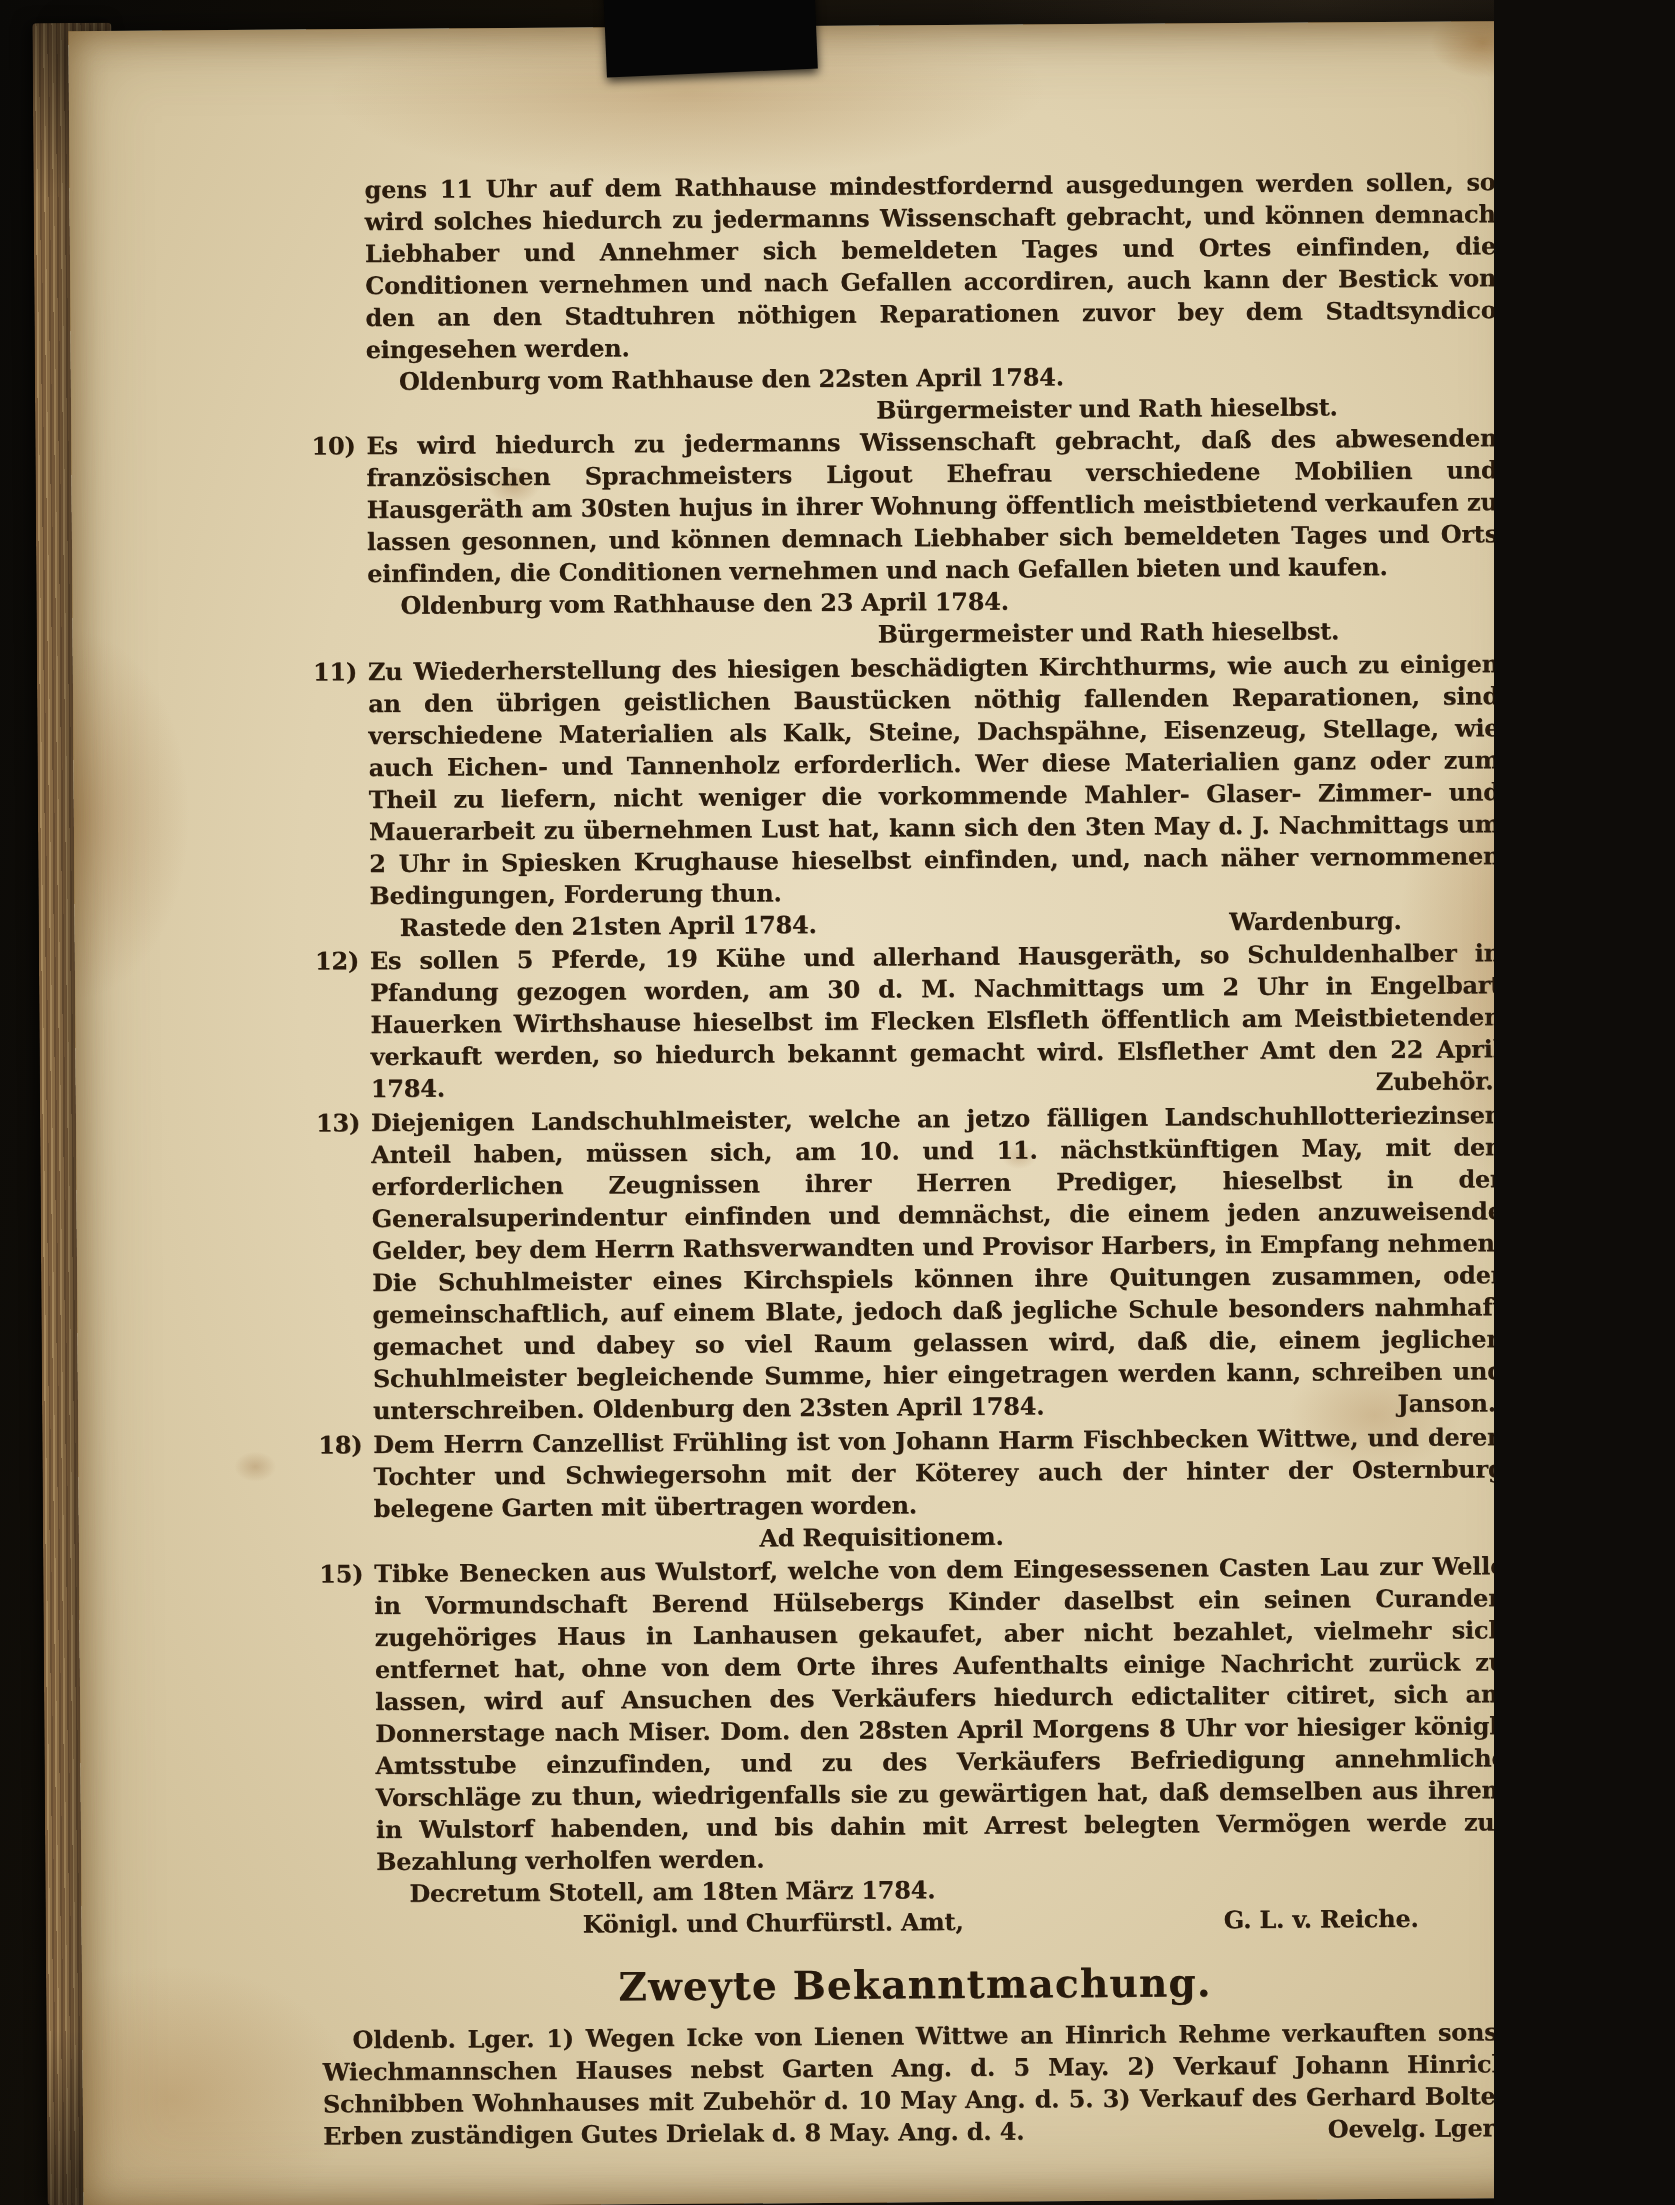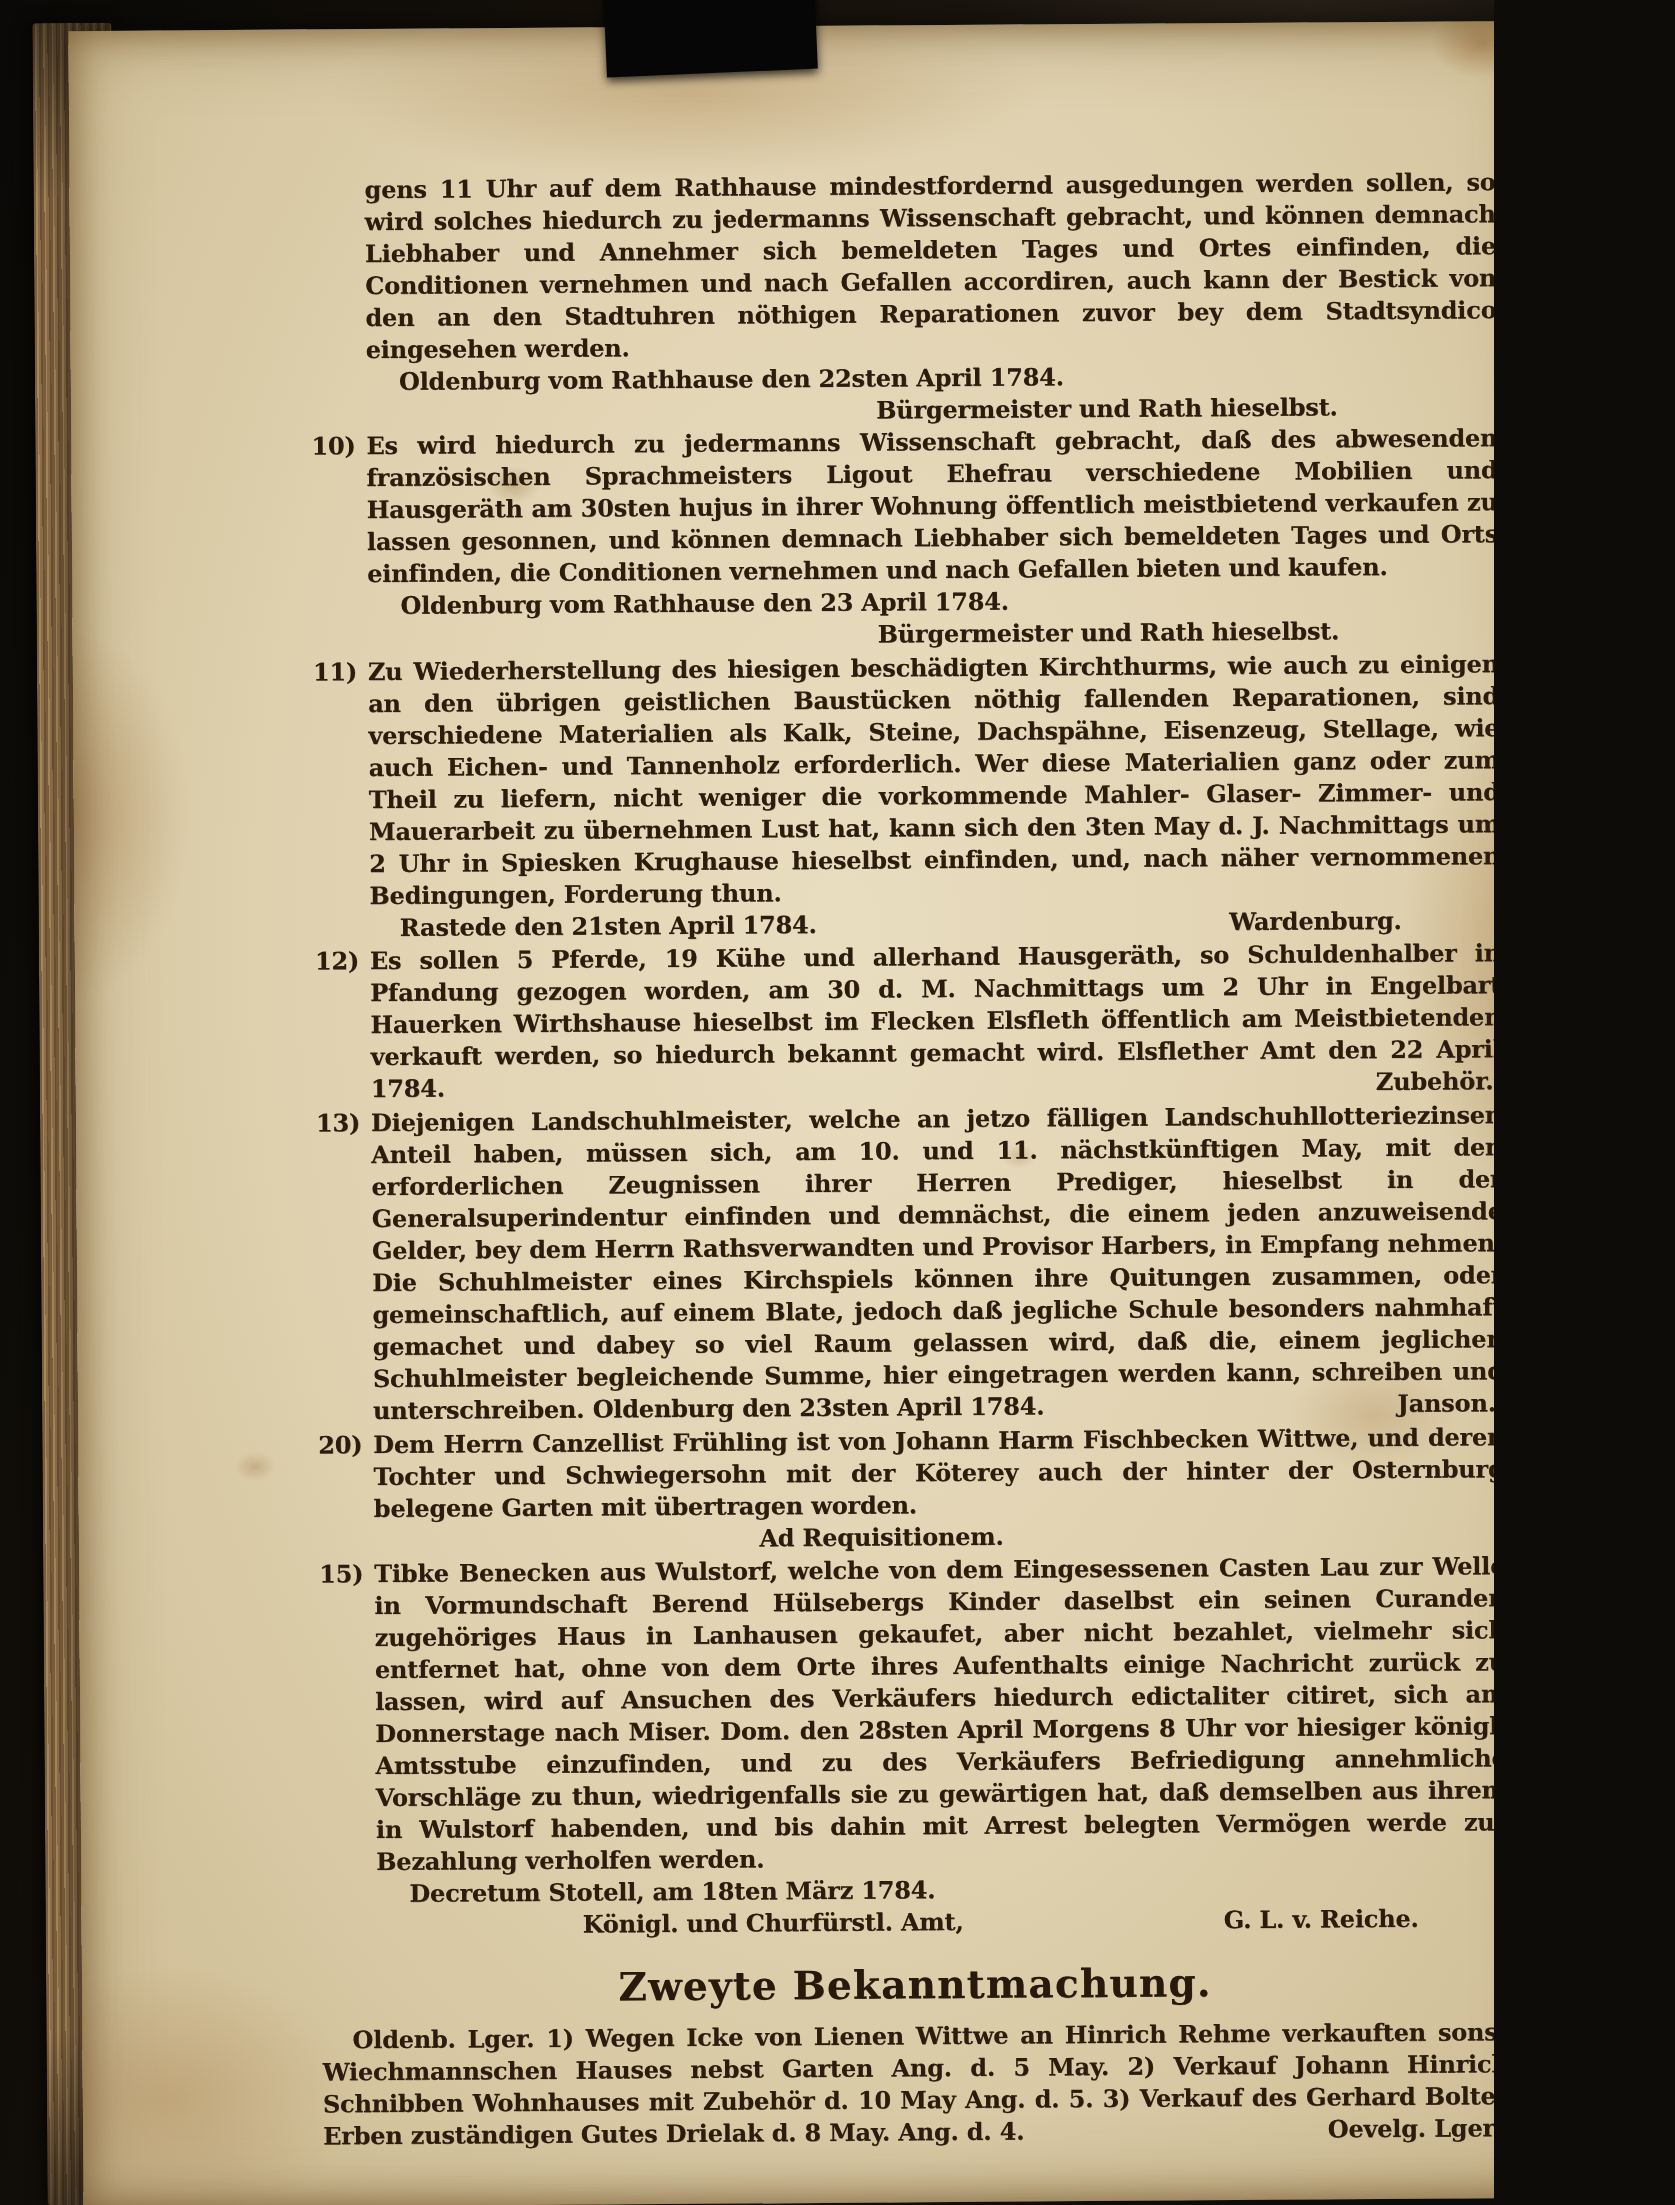--- a/index.html
+++ b/index.html
@@ -147,21 +147,21 @@
       </div>
 
       <div class="entry">
         <span class="num">13)</span>
         <div class="entry-body">
           <p class="text"><span>Diejenigen Landschuhlmeister, welche an jetzo fälligen Landschuhllotteriezinsen Anteil haben, müssen sich, am 10. und 11. nächstkünftigen May, mit den erforderlichen Zeugnissen ihrer Herren Prediger, hieselbst in der Generalsuperindentur einfinden und demnächst, die einem jeden anzuweisende Gelder, bey dem Herrn Rathsverwandten und Provisor Harbers, in Empfang nehmen.  Die Schuhlmeister eines Kirchspiels können ihre Quitungen zusammen, oder gemeinschaftlich, auf einem Blate, jedoch daß jegliche Schule besonders nahmhaft gemachet und dabey so viel Raum gelassen wird, daß die, einem jeglichen Schuhlmeister begleichende Summe, hier eingetragen werden kann, schreiben und unterschreiben.  Oldenburg den 23sten April 1784.</span><span class="inline-sig">Janson.</span></p>
         </div>
       </div>
 
       <div class="entry">
-        <span class="num">20)</span>
+        <span class="num">18)</span>
         <div class="entry-body">
           <p class="text">Dem Herrn Canzellist Frühling ist von Johann Harm Fischbecken Wittwe, und deren Tochter und Schwiegersohn mit der Köterey auch der hinter der Osternburg belegene Garten mit übertragen worden.</p>
           <p class="subhead-center">Ad Requisitionem.</p>
         </div>
       </div>
 
       <div class="entry">
         <span class="num">15)</span>
         <div class="entry-body">
           <p class="text">Tibke Benecken aus Wulstorf, welche von dem Eingesessenen Casten Lau zur Welle in Vormundschaft Berend Hülsebergs Kinder daselbst ein seinen Curanden zugehöriges Haus in Lanhausen gekaufet, aber nicht bezahlet, vielmehr sich entfernet hat, ohne von dem Orte ihres Aufenthalts einige Nachricht zurück zu lassen, wird auf Ansuchen des Verkäufers hiedurch edictaliter citiret, sich am Donnerstage nach Miser. Dom. den 28sten April Morgens 8 Uhr vor hiesiger königl. Amtsstube einzufinden, und zu des Verkäufers Befriedigung annehmliche Vorschläge zu thun, wiedrigenfalls sie zu gewärtigen hat, daß demselben aus ihrem in Wulstorf habenden, und bis dahin mit Arrest belegten Vermögen werde zur Bezahlung verholfen werden.</p>

